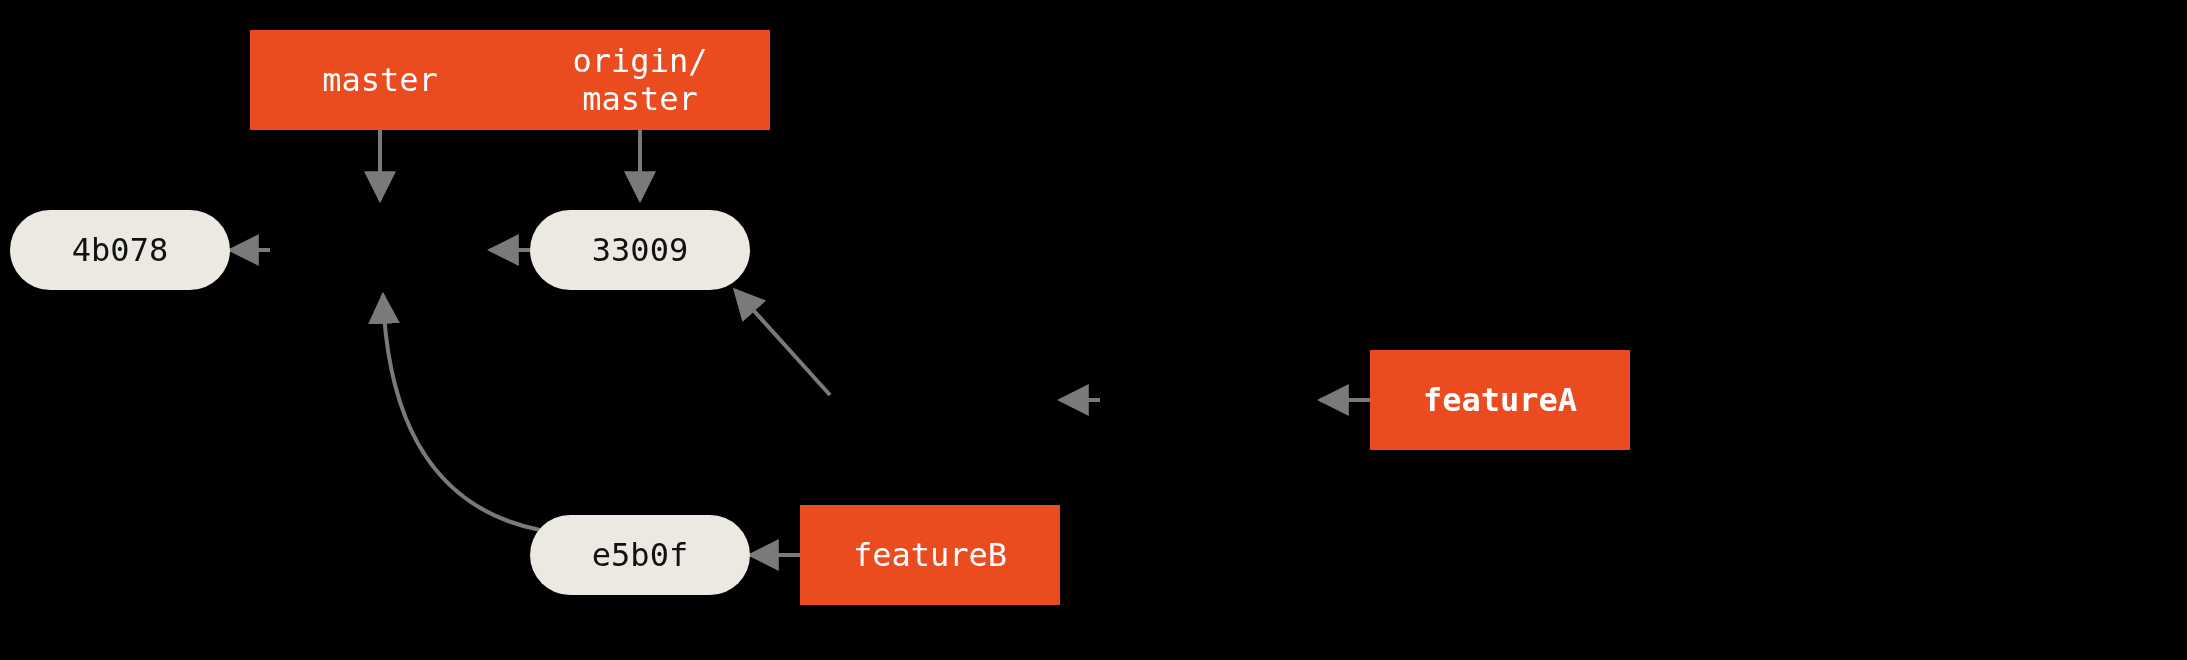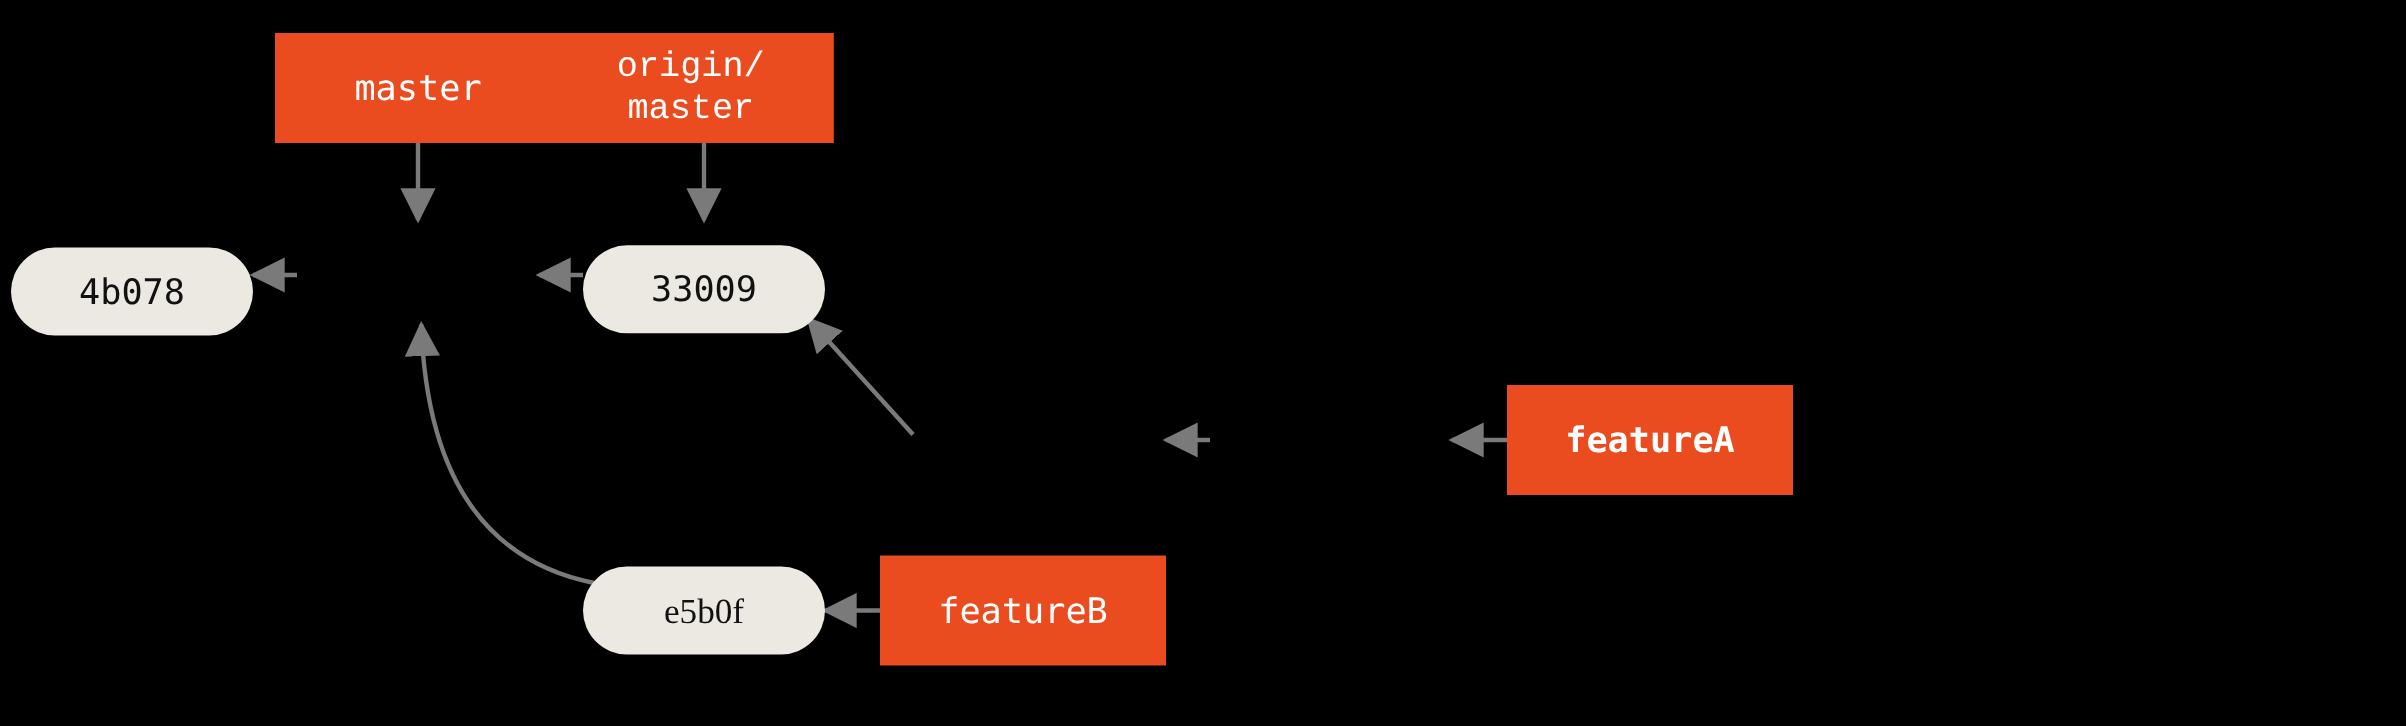--- a/index.html
+++ b/index.html
@@ -80,34 +80,34 @@
 
     <line x1="800" y1="555" x2="750" y2="555" marker-end="url(#arrow)"></line>
 
     <path d="M 540 530 Q 390 500 383 295" marker-end="url(#arrow)"></path>
   </g>
 </svg>
 
 <div class="branch" style="left:250px; top:30px;">
   <span>master</span>
 </div>
-<div class="branch" style="left:498px; top:30px;font-family:Liberation Mono, monospace;">
+<div class="branch" style="left:510px; top:30px;">
   <span>origin/
 master</span>
 </div>
 <div class="branch" style="left:1370px; top:350px;font-weight:bold;">
   <span>featureA</span>
 </div>
 <div class="branch" style="left:800px; top:505px;text-align:right;">
   <span>featureB</span>
 </div>
 
-<div class="commit" style="left:10px;  top:210px;margin-top:15px;">
+<div class="commit" style="left:10px;  top:210px;">
   <span>4b078</span>
 </div>
-<div class="commit" style="left:530px; top:210px;margin-top:13px;">
+<div class="commit" style="left:530px; top:210px;">
   <span>33009</span>
 </div>
-<div class="commit" style="left:530px; top:515px;font-family:Liberation Serif, serif;">
+<div class="commit" style="left:530px; top:515px;">
   <span>e5b0f</span>
 </div>
 
 </div>
 
 </body></html>

